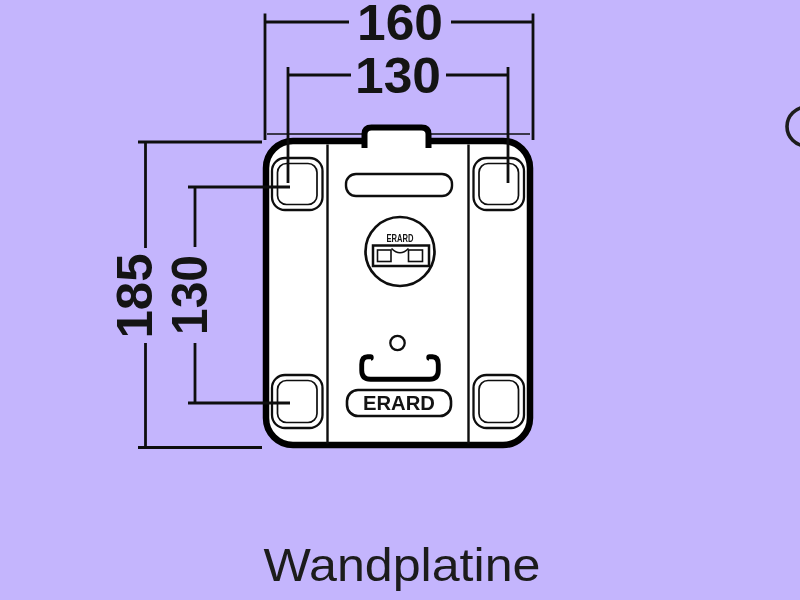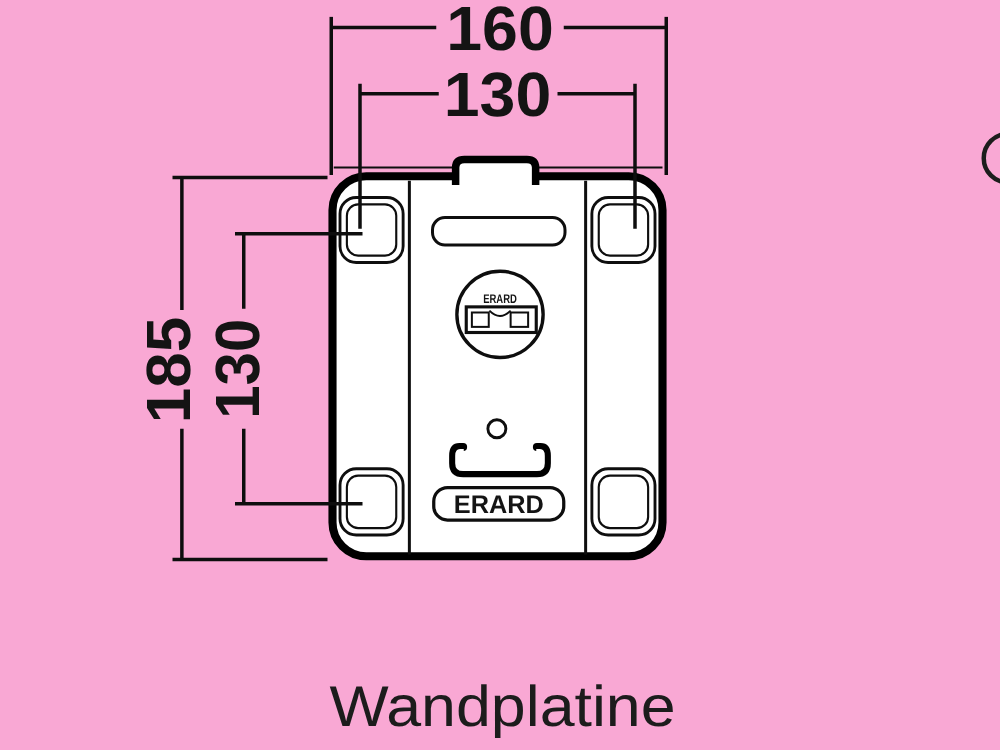--- a/index.html
+++ b/index.html
@@ -1,16 +1,16 @@
 <!DOCTYPE html>
 <html><head>
 <meta charset="utf-8">
 <style>
   html,body { margin:0; padding:0; background:#ffffff; }
-  .stage { position:relative; width:800px; height:600px; background:#f9a8d4; overflow:hidden;
+  .stage { position:relative; width:800px; height:600px; background:#c4b5fd; overflow:hidden;
            font-family:"Liberation Sans", sans-serif; }
   svg { display:block; }
   .dim       { stroke:#0e0e0e; stroke-width:2.8; fill:none; }
   .thinline  { stroke:#0e0e0e; stroke-width:1.6; fill:none; }
   .plate-edge{ stroke:#000000; stroke-width:6.5; fill:#ffffff; }
   .tab-fill  { fill:#ffffff; stroke:none; }
   .tab-edge  { stroke:#000000; stroke-width:6; fill:none; }
   .col       { stroke:#0e0e0e; stroke-width:2.4; fill:none; }
   .pad-outer { stroke:#0e0e0e; stroke-width:2.3; fill:none; }
   .pad-inner { stroke:#0e0e0e; stroke-width:1.7; fill:none; }

